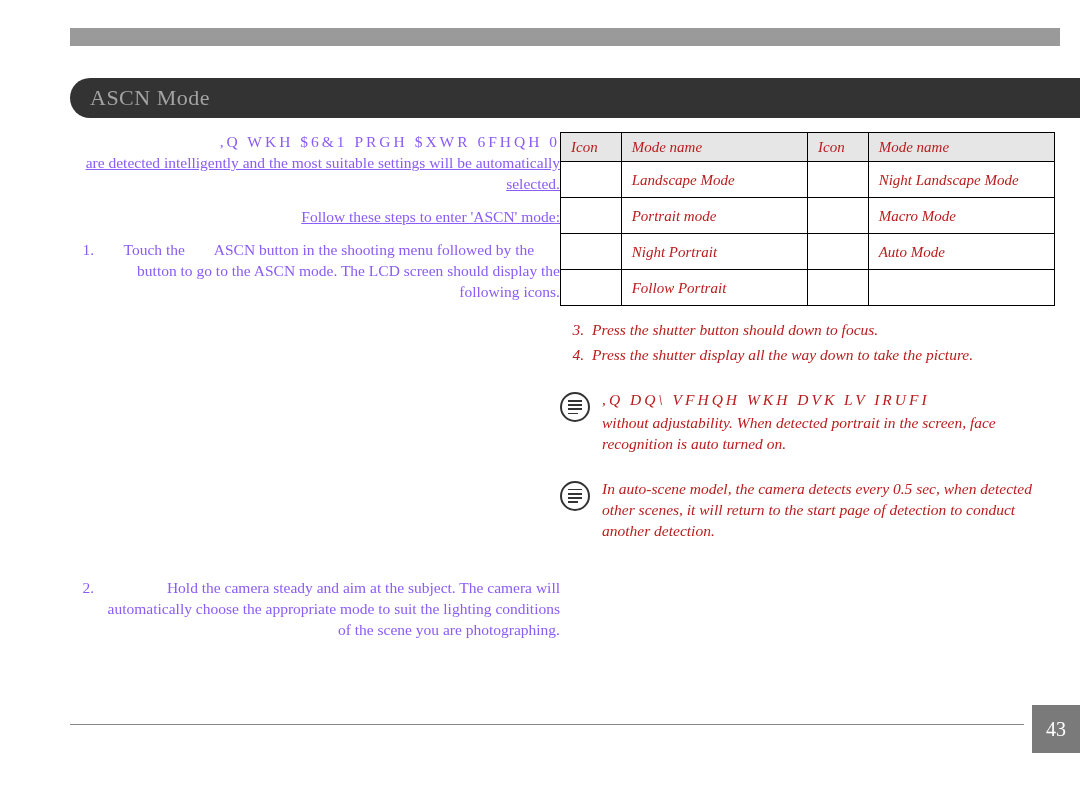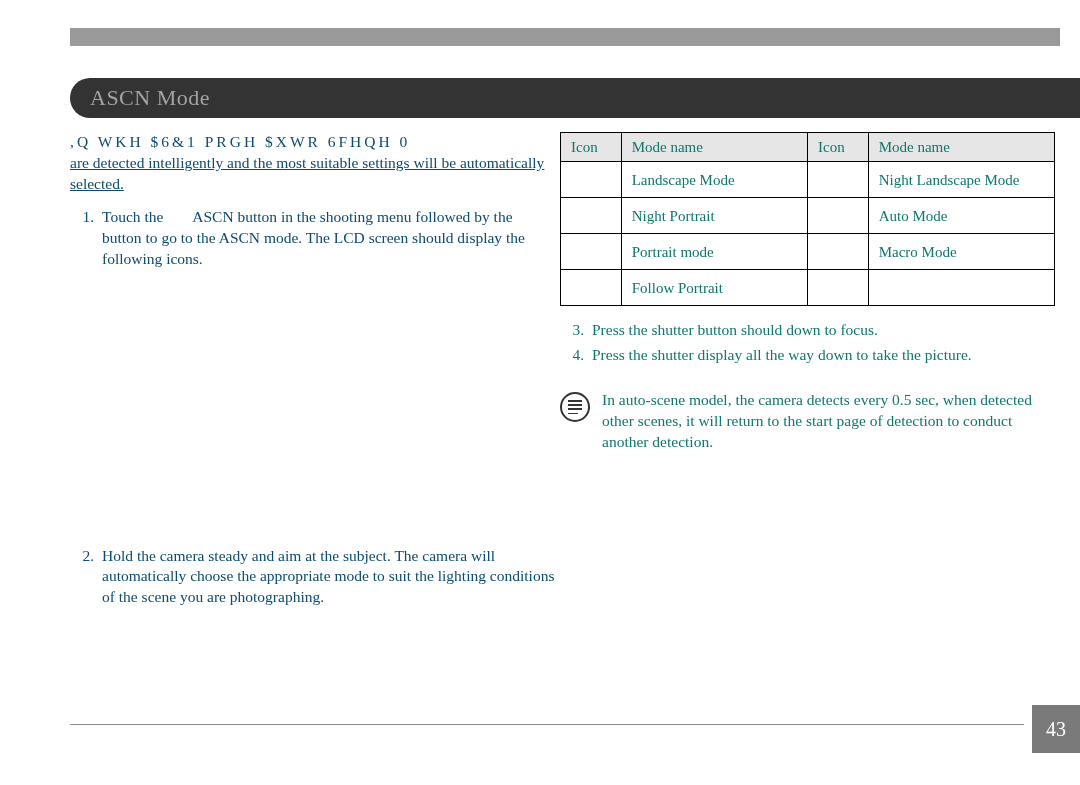--- a/index.html
+++ b/index.html
@@ -40,27 +40,29 @@
   .content {
     display: flex;
     margin-top: 14px;
     padding-right: 24px;
     gap: 0;
   }
   .col-left {
     flex: 0 0 490px;
     font-size: 15.5px;
     line-height: 1.35;
-    color: #0c4a6e;
+    color: #8b5cf6;
+    text-align: right;
   }
   .col-right {
     flex: 1;
     font-size: 15.5px;
     line-height: 1.35;
-    color: #0f766e;
+    color: #b91c1c;
+    font-style: italic;
   }
   .garbled {
     letter-spacing: 3px;
     white-space: nowrap;
     overflow: hidden;
   }
   .para { margin-bottom: 12px; text-decoration: underline; }
   ol.steps {
     margin: 0 0 0 0;
     padding-left: 28px;
@@ -167,20 +169,21 @@
 
   <div class="title-bar">
     <span class="title-bar-text">ASCN Mode</span>
   </div>
 
   <div class="content">
 
     <div class="col-left">
       <div class="garbled">,Q WKH $6&amp;1 PRGH $XWR 6FHQH 0</div>
       <div class="para">are detected intelligently and the most suitable settings will be automatically selected.</div>
+      <div class="para">Follow these steps to enter 'ASCN' mode:</div>
 
       <ol class="steps" start="1">
         <li>
           <span>Touch the </span>
           <span style="display:inline-block;width:22px;"></span>
           <span>ASCN button in the shooting menu followed by the </span>
           <span style="display:inline-block;width:22px;"></span>
           <span>button to go to the ASCN mode. The LCD screen should display the following icons.</span>
         </li>
       </ol>
@@ -205,55 +208,69 @@
         </thead>
         <tbody>
           <tr>
             <td class="icon-col"></td>
             <td>Landscape Mode</td>
             <td class="icon-col"></td>
             <td>Night Landscape Mode</td>
           </tr>
           <tr>
             <td class="icon-col"></td>
+            <td>Portrait mode</td>
+            <td class="icon-col"></td>
+            <td>Macro Mode</td>
+          </tr>
+          <tr>
+            <td class="icon-col"></td>
             <td>Night Portrait</td>
             <td class="icon-col"></td>
             <td>Auto Mode</td>
-          </tr>
-          <tr>
-            <td class="icon-col"></td>
-            <td>Portrait mode</td>
-            <td class="icon-col"></td>
-            <td>Macro Mode</td>
           </tr>
           <tr>
             <td class="icon-col"></td>
             <td>Follow Portrait</td>
             <td class="icon-col"></td>
             <td></td>
           </tr>
         </tbody>
       </table>
 
       <ol class="steps-right" start="3">
         <li>Press the shutter button should down to focus.</li>
         <li>Press the shutter display all the way down to take the picture.</li>
       </ol>
 
-
       <div class="note-row">
         <div class="note-icon">
           <div class="note-icon-lines">
               <span></span>
               <span></span>
               <span></span>
               <span></span>
             </div>
         </div>
         <div class="note-text">
+          <div class="garbled">,Q DQ\ VFHQH  WKH  DVK LV IRUFI</div>
+          <div>without adjustability. When detected portrait in the screen, face recognition is auto turned on.</div>
+        </div>
+      </div>
+
+      <div class="note-row">
+        <div class="note-icon">
+          <div class="note-icon-lines">
+              <span></span>
+              <span></span>
+              <span></span>
+              <span></span>
+            </div>
+        </div>
+        <div class="note-text">
           <div>In auto-scene model, the camera detects every 0.5 sec, when detected other scenes, it will return to the start page of detection to conduct another detection.</div>
         </div>
       </div>
 
     </div>
   </div>
 
   <div class="footer-line"></div>
   <div class="page-num">43</div>
 

